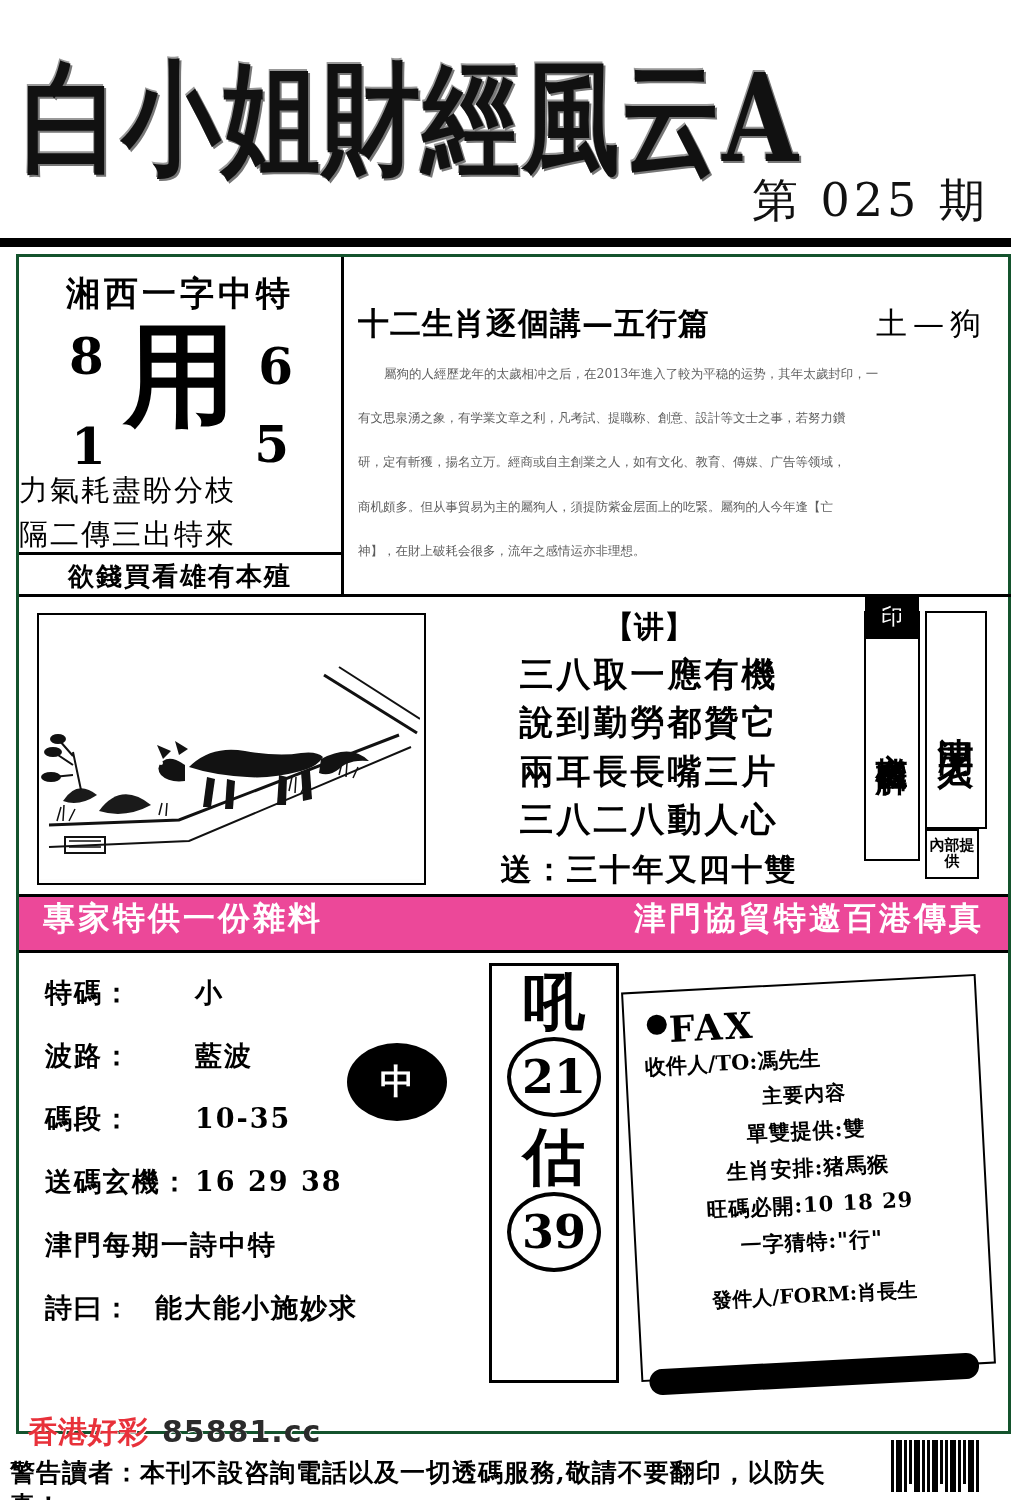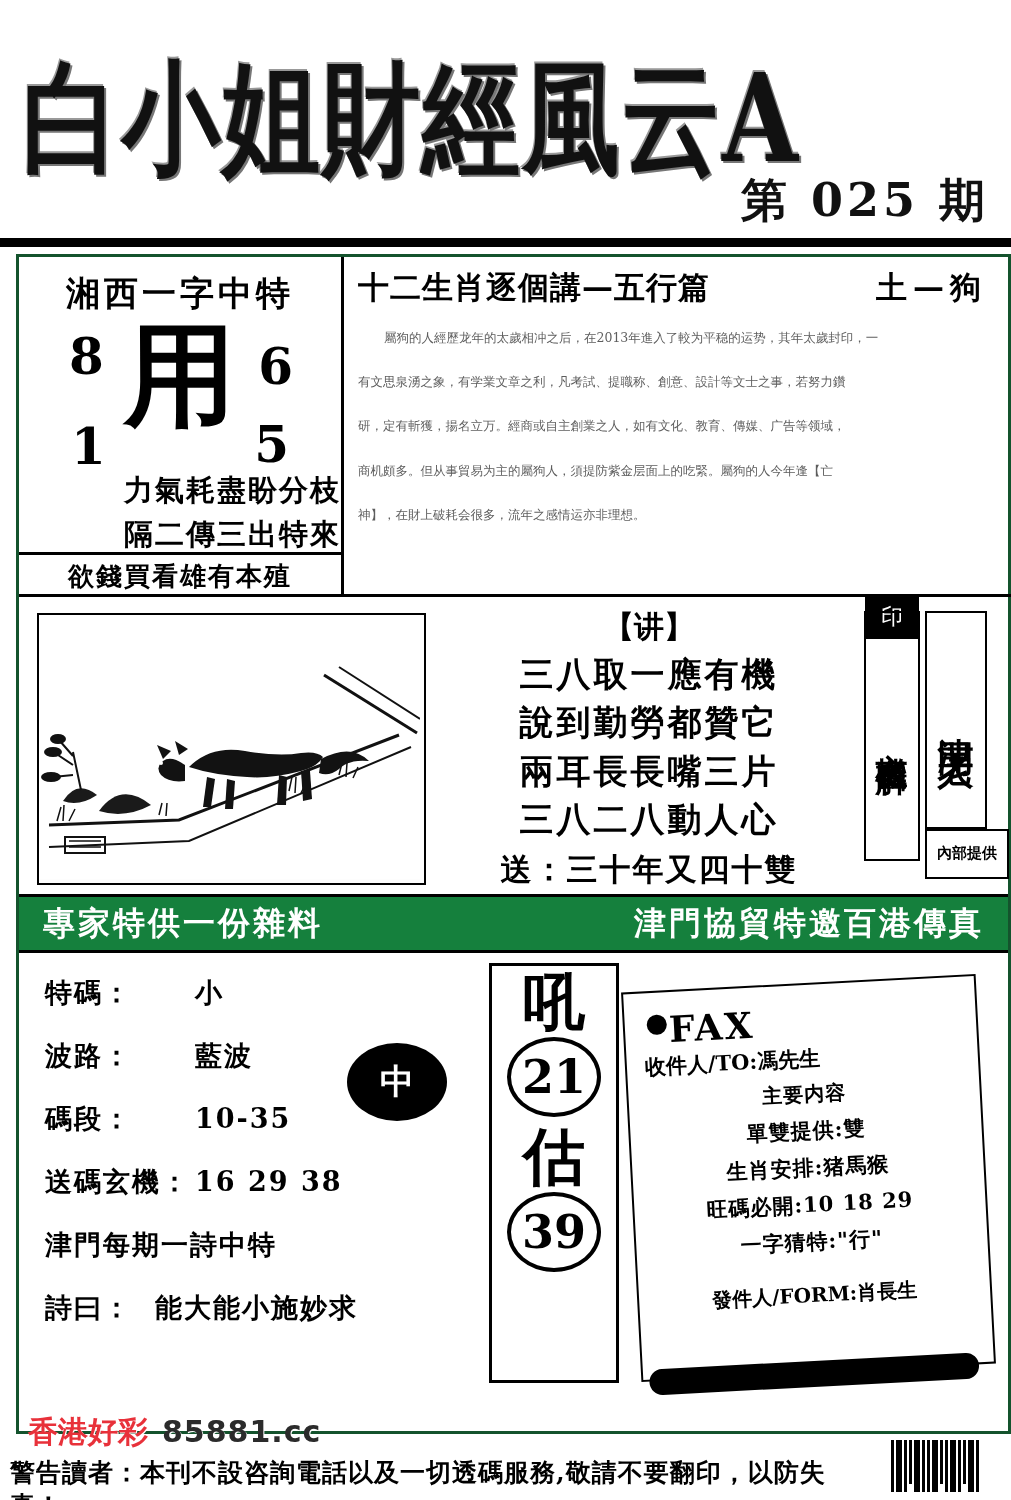--- a/index.html
+++ b/index.html
@@ -23,21 +23,21 @@
     letter-spacing:2px;
     white-space:nowrap;
     color:#111;
     text-shadow:2px 2px 0 #777, -1px -1px 0 #999;
     transform:scaleY(1.25);
     transform-origin:left top;
   }
   .issue{
     position:absolute;right:22px;top:170px;
     font-family:"DejaVu Serif", serif;
-    font-weight:bold;font-size:46px;letter-spacing:4px;
+    font-weight:normal;font-size:46px;letter-spacing:4px;
     color:#111;
   }
   .rule{position:absolute;left:0;top:238px;width:1011px;height:9px;background:#000;}
 
   
   .frame{position:absolute;left:16px;top:254px;width:995px;height:1180px;border:3px solid #14532d;box-sizing:border-box;}
 
   
   .pred{position:absolute;left:0;top:0;width:325px;height:340px;border-right:3px solid #000;border-bottom:3px solid #000;box-sizing:border-box;}
   .pred-title{
@@ -47,37 +47,37 @@
   .pred-num{position:absolute;font-family:"DejaVu Serif", serif;font-weight:bold;font-size:50px;}
   .n8{left:50px;top:70px;}
   .n6{right:48px;top:80px;}
   .n1{left:52px;top:160px;}
   .n5{right:52px;top:158px;}
   .pred-char{
     position:absolute;left:50%;top:62px;transform:translateX(-50%);
     font-family:"DejaVu Serif", serif;font-weight:bold;font-size:112px;line-height:1;
   }
   .pred-line{
-    position:absolute;left:0;width:100%;text-align:right;
-    font-family:"DejaVu Serif", serif;font-weight:bold;font-size:29px;letter-spacing:2px;
+    position:absolute;left:0;width:100%;text-align:left;
+    font-family:"DejaVu Serif", serif;font-weight:normal;font-size:29px;letter-spacing:2px;
   }
   .pl1{top:214px;}
   .pl2{top:258px;}
   .pred-foot{
     position:absolute;left:0;top:295px;width:100%;height:45px;
     border-top:3px solid #000;box-sizing:border-box;
     display:flex;align-items:center;justify-content:center;
     font-family:"DejaVu Serif", serif;font-weight:bold;font-size:26px;letter-spacing:2px;
   }
 
   
   .article{position:absolute;left:325px;top:0;width:667px;height:340px;border-bottom:3px solid #000;box-sizing:border-box;padding:10px 14px;}
   .art-head{display:flex;align-items:baseline;justify-content:space-between;}
   .art-title{font-family:"DejaVu Serif", serif;font-weight:bold;font-size:31px;letter-spacing:1px;}
-  .art-sub{font-family:"DejaVu Serif", serif;font-weight:bold;font-size:31px;letter-spacing:6px;padding-right:10px;}
+  .art-sub{font-family:"DejaVu Serif", serif;font-weight:normal;font-size:31px;letter-spacing:6px;padding-right:10px;margin-top:36px;}
   .art-body{margin-top:4px;}
   .art-p{
     font-family:"DejaVu Serif", serif;
     font-size:12.5px;line-height:2.55;
     color:#3a3a3a;
     text-align:justify;
     opacity:.82;
   }
   .art-p.indent{text-indent:26px;}
 
@@ -100,30 +100,30 @@
     font-family:"DejaVu Serif", serif;font-weight:bold;
   }
   .vb-xuanji{left:845px;width:56px;height:250px;font-size:32px;letter-spacing:4px;}
   .vb-laoren{left:906px;width:62px;height:218px;font-size:36px;letter-spacing:6px;}
   .vb-seal{
     position:absolute;left:846px;top:-2px;width:54px;height:44px;background:#000;
     color:#fff;display:flex;align-items:center;justify-content:center;font-size:22px;
     font-family:"DejaVu Serif", serif;
   }
   .vb-neibu{
-    position:absolute;left:906px;top:232px;width:84px;height:50px;border:2px solid #000;box-sizing:border-box;
+    position:absolute;left:906px;top:232px;width:54px;height:50px;border:2px solid #000;box-sizing:border-box;
     display:flex;align-items:center;justify-content:center;
     font-family:"DejaVu Serif", serif;font-weight:bold;font-size:15px;line-height:1.05;text-align:center;
   }
 
   
   .banner{
-    position:absolute;left:0;top:640px;width:989px;height:56px;background:#15803d;
+    position:absolute;left:0;top:640px;width:989px;height:56px;background:#ec4899;
     border-bottom:3px solid #000;box-sizing:border-box;
-    display:flex;align-items:center;justify-content:space-between;
+    display:flex;align-items:flex-start;justify-content:space-between;
     padding:0 24px;
   }
   .banner span{color:#fff;font-family:"DejaVu Serif", serif;font-weight:bold;font-size:32px;letter-spacing:3px;}
 
   
   .panel{position:absolute;left:0;top:696px;width:989px;height:478px;}
   .rows{position:absolute;left:26px;top:22px;width:430px;}
   .row{font-family:"DejaVu Serif", serif;font-weight:bold;font-size:27px;margin-bottom:27px;letter-spacing:2px;}
   .row .k{display:inline-block;min-width:150px;}
   .row .v{font-weight:bold;}

